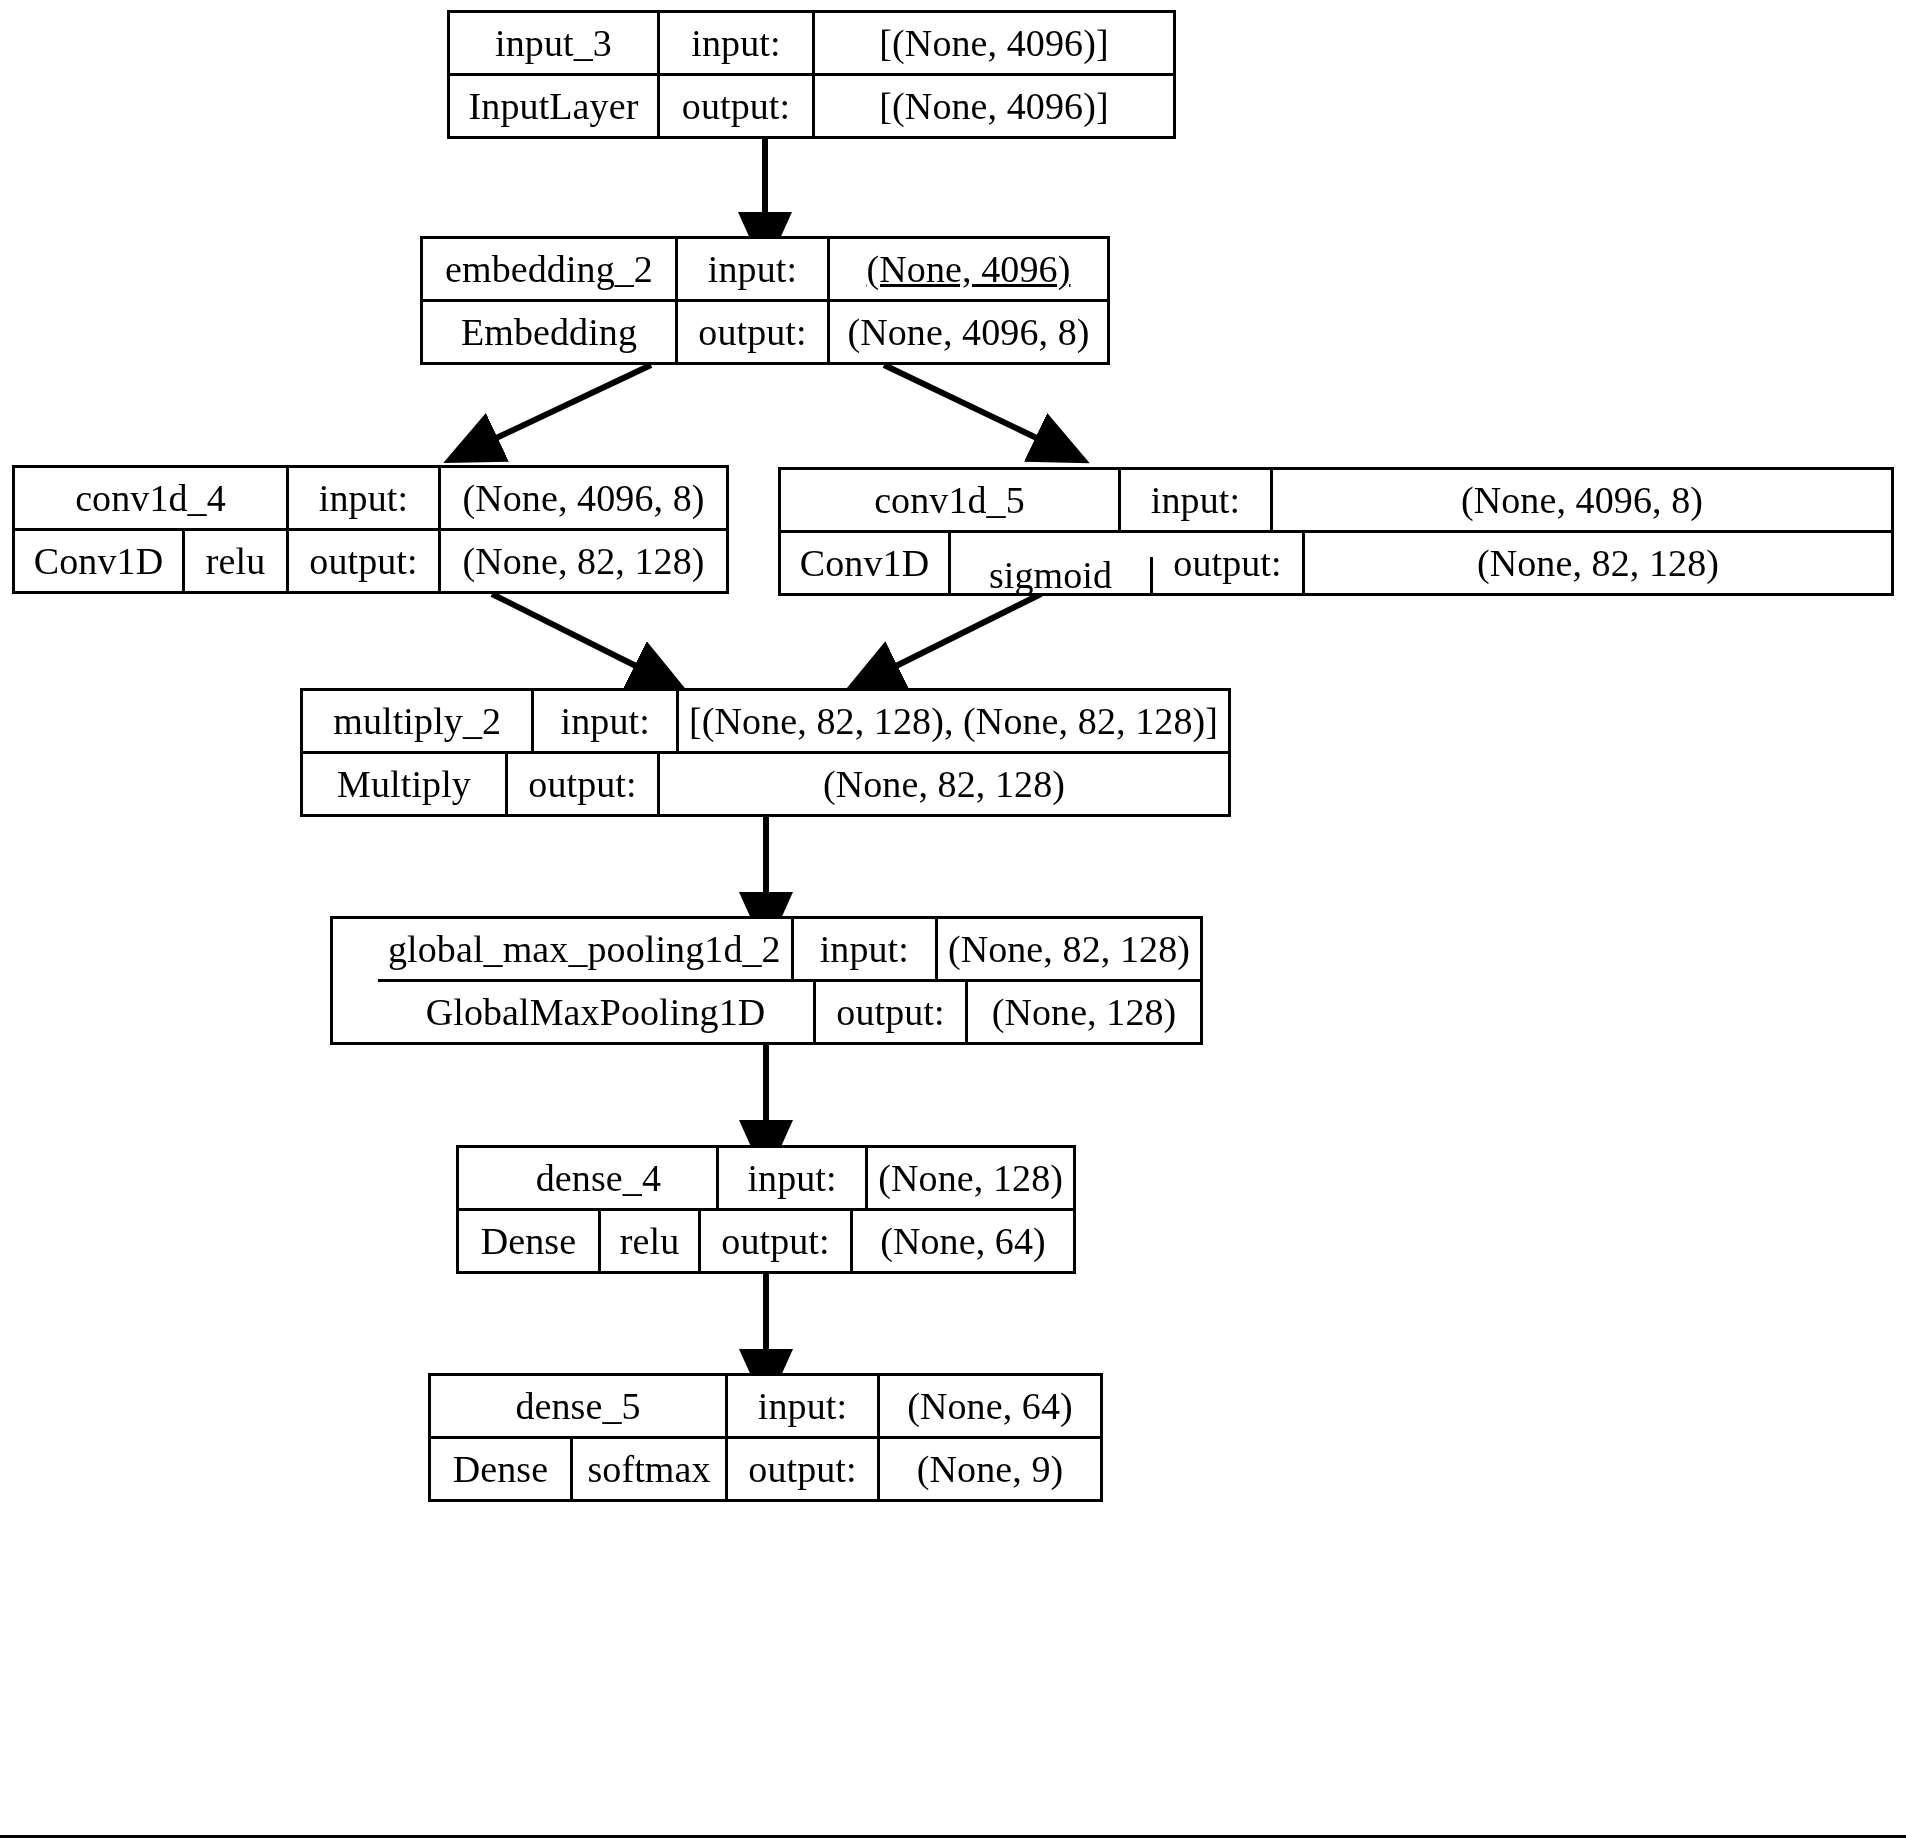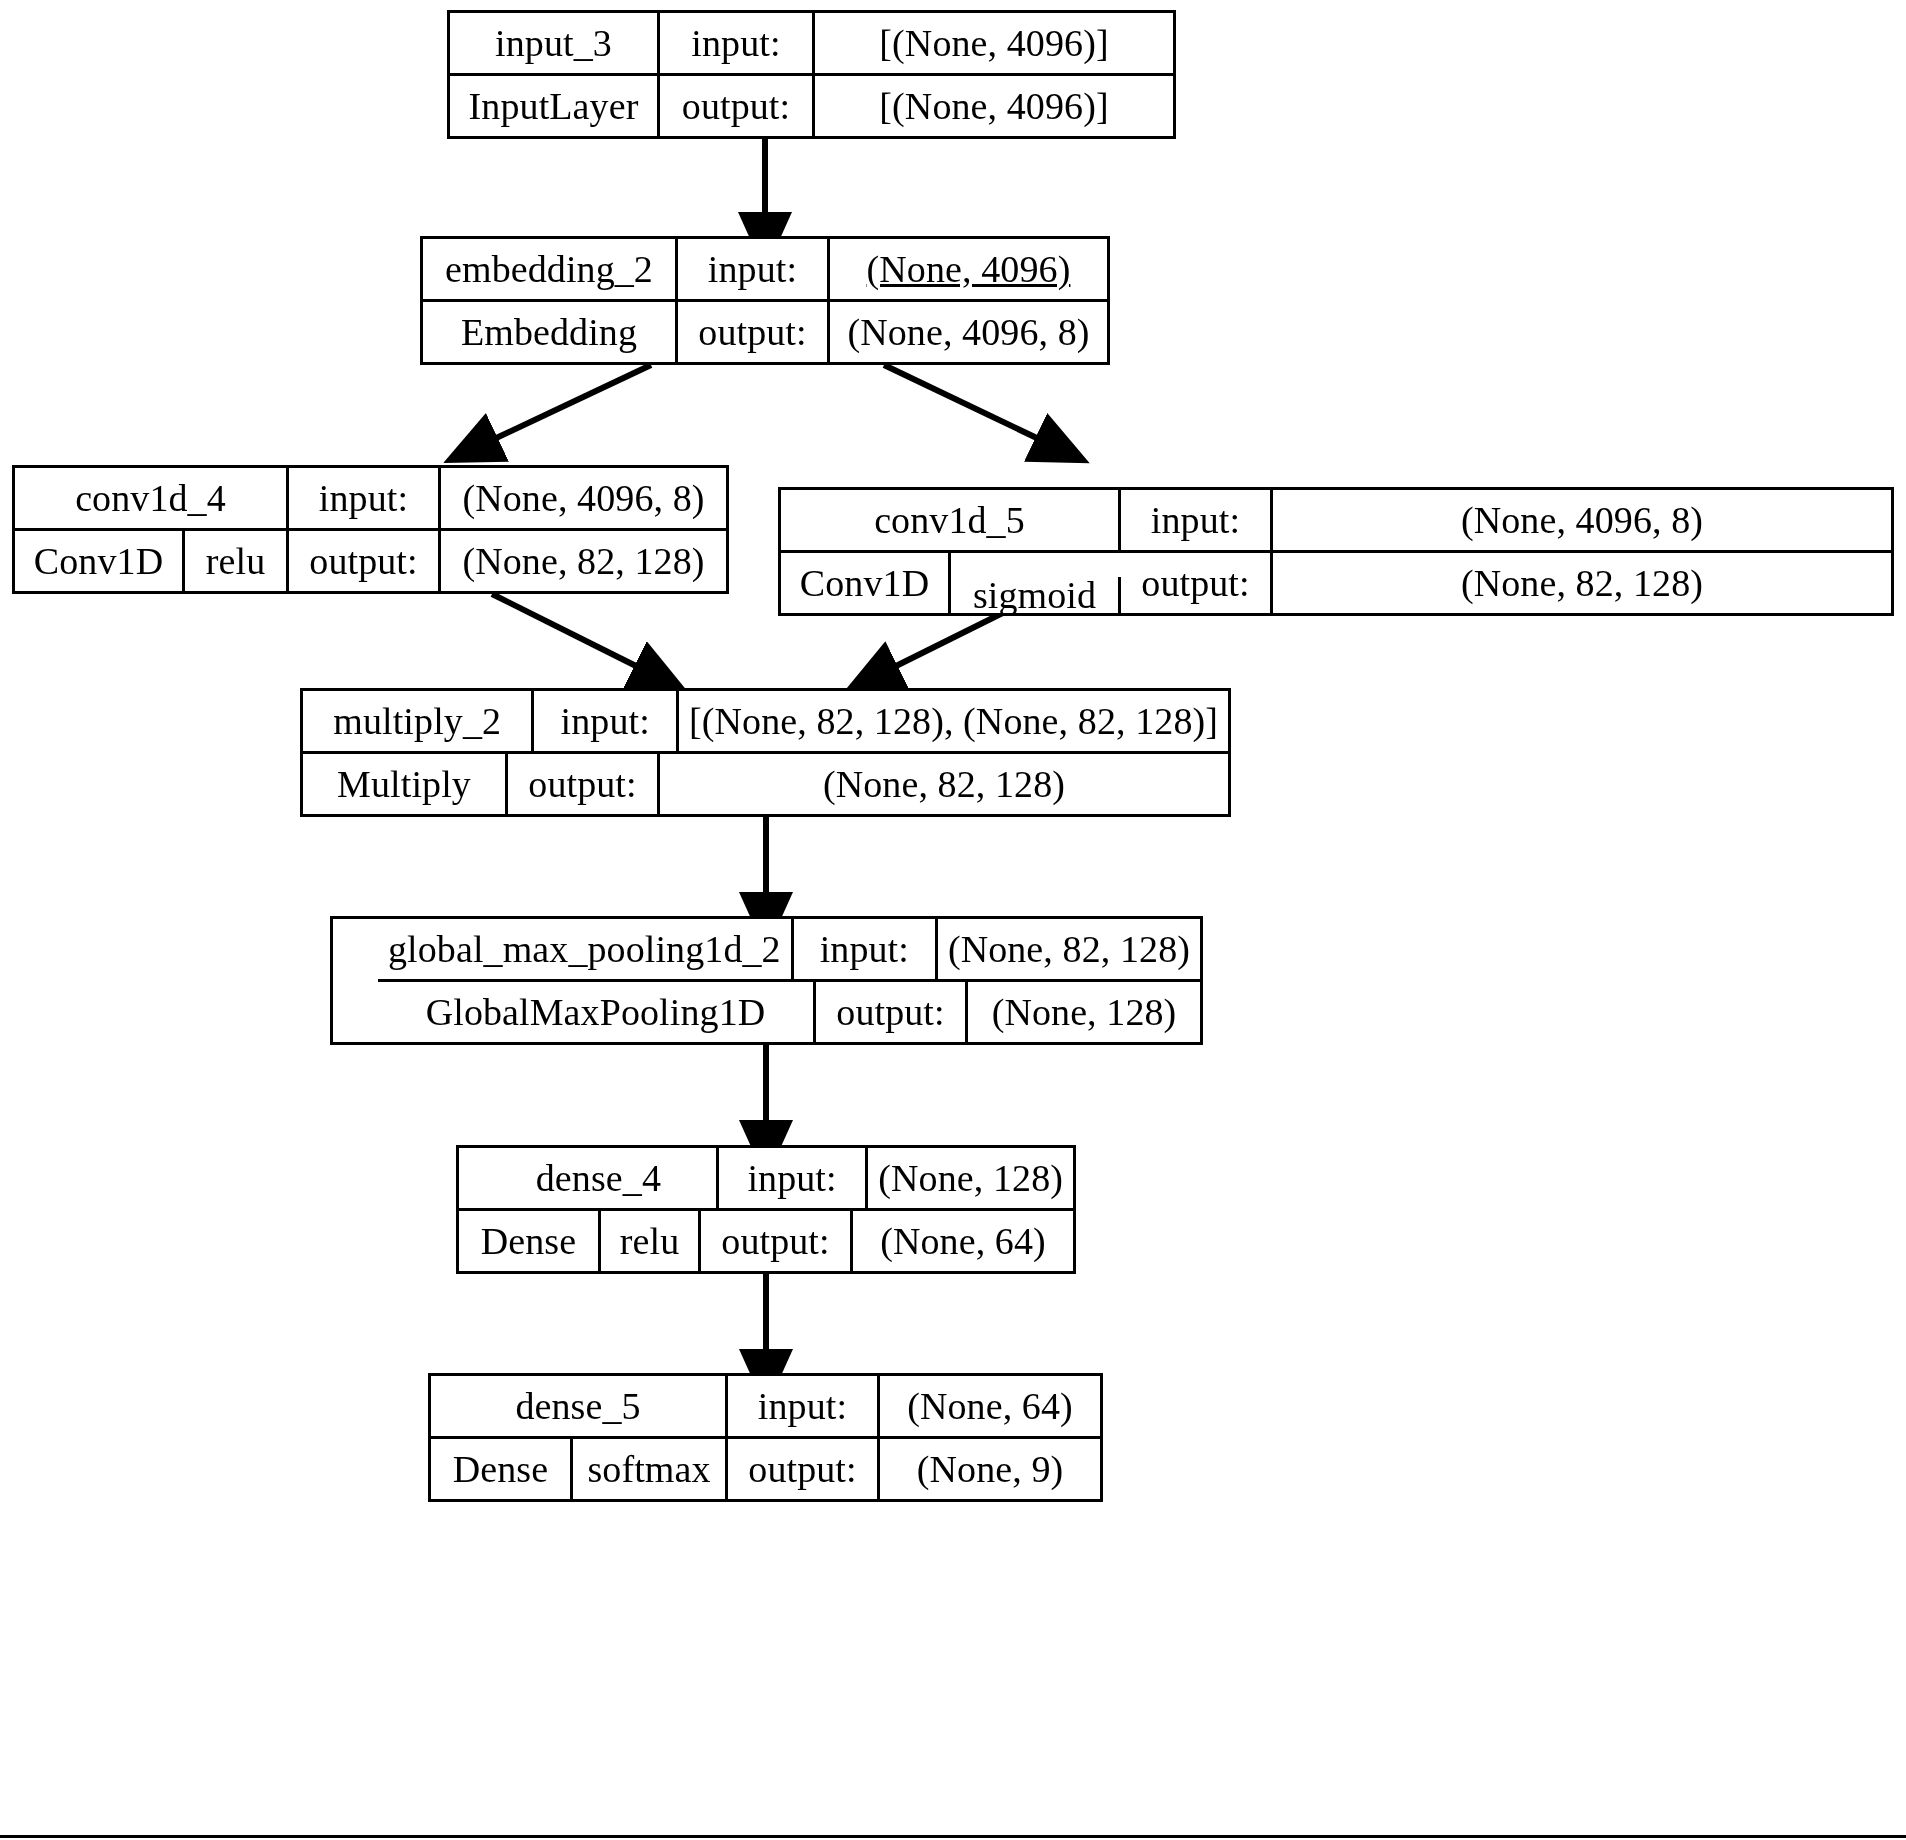--- a/index.html
+++ b/index.html
@@ -138,29 +138,29 @@
       <div class="cell" style="flex:1;">(None, 4096, 8)</div>
     </div>
     <div class="node-row">
       <div class="cell divider-right" style="width:170px;">Conv1D</div>
       <div class="cell divider-right" style="width:104px;">relu</div>
       <div class="cell divider-right" style="width:152px;">output:</div>
       <div class="cell" style="flex:1;">(None, 82, 128)</div>
     </div>
   </div>
 
-  <div class="node" style="left:778px; top:487px; width:1116px; height:129px;">
+  <div class="node" style="left:778px; top:467px; width:1116px; height:129px;">
     <div class="node-row row-top">
       <div class="cell divider-right" style="width:340px;">conv1d_5</div>
       <div class="cell divider-right" style="width:152px;">input:</div>
       <div class="cell" style="flex:1;">(None, 4096, 8)</div>
     </div>
     <div class="node-row">
       <div class="cell divider-right" style="width:170px;">Conv1D</div>
-      <div class="cell divider-right" style="width:170px;margin-top:24px;">sigmoid</div>
+      <div class="cell divider-right" style="width:202px;margin-top:24px;">sigmoid</div>
       <div class="cell divider-right" style="width:152px;">output:</div>
       <div class="cell" style="flex:1;">(None, 82, 128)</div>
     </div>
   </div>
 
   <div class="node" style="left:300px; top:688px; width:931px; height:129px;">
     <div class="node-row row-top">
       <div class="cell divider-right" style="width:244px;">multiply_2</div>
       <div class="cell divider-right" style="width:152px;">input:</div>
       <div class="cell" style="flex:1;">[(None, 82, 128), (None, 82, 128)]</div>

